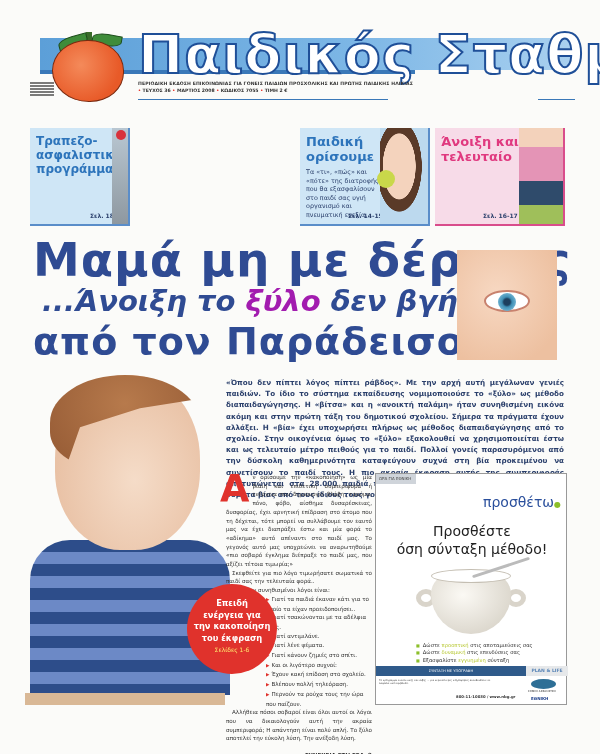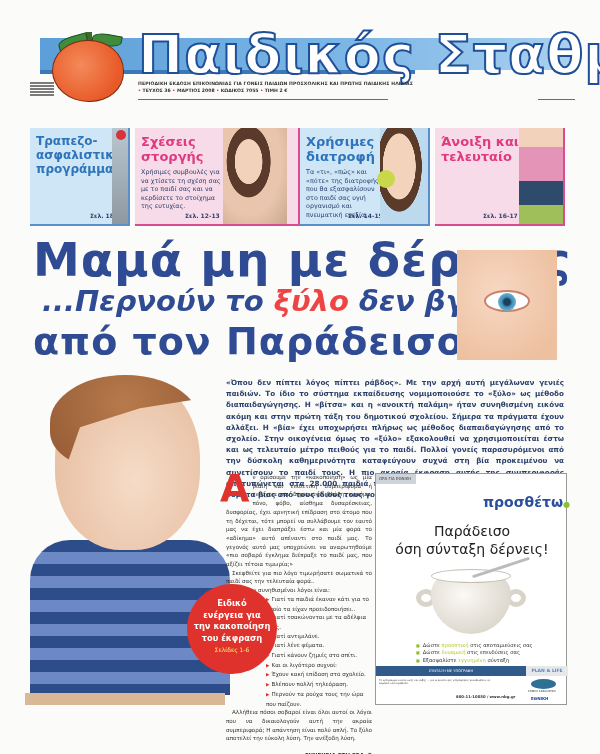--- a/index.html
+++ b/index.html
@@ -35,21 +35,21 @@
   .teaser .pg { position: absolute; font-size: 6px; font-weight: bold; color: #2a3f6b; }
   .photo { position: absolute; top: 0; height: 96px; }
   .t1 { left: 0; width: 100px; }
   .t2 { left: 105px; width: 165px; }
   .t3 { left: 270px; width: 130px; }
   .t4 { left: 405px; width: 130px; }
 
   
   .hl1 { position: absolute; left: 33px; top: 236px; font-size: 47px; font-weight: bold; color: #2f4b93; line-height: 1; white-space: nowrap; letter-spacing: 1px; }
   .hl2 { position: absolute; left: 42px; top: 287px; font-size: 29px; font-weight: bold; font-style: italic; color: #2f4b93; line-height: 1; white-space: nowrap; }
-  .hl2 .red { color: #ef4444; }
+  .hl2 .red { color: #a21caf; }
   .hl3 { position: absolute; left: 33px; top: 322px; font-size: 38px; font-weight: bold; color: #2f4b93; line-height: 1; white-space: nowrap; letter-spacing: 1px; }
 
   .eye { position: absolute; left: 457px; top: 250px; width: 100px; height: 110px; background: radial-gradient(ellipse at 40% 40%, #f7d8c2, #edc0a0 80%); overflow: hidden; }
   .eye .iris { position: absolute; left: 27px; top: 40px; width: 46px; height: 22px; border-radius: 50%; background: #fff; border: 2px solid #c8826e; }
   .eye .iris::after { content:""; position:absolute; left: 12px; top: 1px; width: 18px; height: 18px; border-radius:50%; background: radial-gradient(circle, #1d3f5e 25%, #3f8fb5 40%, #6cb0cf 70%); }
 
   
   .child { position: absolute; left: 15px; top: 375px; width: 210px; height: 330px; }
   .child .head { position: absolute; left: 40px; top: 0; width: 145px; height: 175px; border-radius: 48% 48% 45% 45%; background: radial-gradient(ellipse at 55% 60%, #f5dcc8, #e9c2a6 70%); }
   .child .hair { position: absolute; left: 35px; top: 0px; width: 150px; height: 95px; border-radius: 50% 50% 20% 40%; background: radial-gradient(ellipse at 50% 30%, #b77a4c, #9a5f38 80%); clip-path: polygon(0 0,100% 0,100% 25%, 60% 35%, 20% 55%, 10% 100%, 0 100%); }
@@ -66,21 +66,21 @@
   .bullets li { text-align: left; }
   .bullets li::before { content: "\25B6"; color: #e0322c; font-size: 4.5px; margin-right: 2px; }
   .bodycol .cont { text-align: right; font-weight: bold; margin-top: 8px; }
 
   .badge { position: absolute; left: 187px; top: 584px; width: 90px; height: 90px; border-radius: 50%; background: #e0322c; color: #fff; text-align: center; padding-top: 14px; font-weight: bold; font-size: 8.3px; line-height: 11.5px; }
   .badge .sub { font-size: 6px; color: #ffe96e; font-weight: normal; }
 
   
   .ad { position: absolute; left: 375px; top: 473px; width: 192px; height: 232px; border: 1px solid #999; background: #fff; }
   .ad-tag { position: absolute; left: 0; top: 0; width: 40px; height: 10px; background: #cfd4da; font-size: 4px; line-height: 10px; padding-left: 3px; color: #444; }
-  .ad-logo { position: absolute; left: 107px; top: 20px; font-size: 14px; font-weight: bold; color: #2a4f9c; font-family: "DejaVu Sans", sans-serif; }
+  .ad-logo { position: absolute; left: 107px; top: 20px; font-size: 14px; font-weight: normal; color: #2a4f9c; font-family: "DejaVu Sans", sans-serif; }
   .ad-logo .dot { color: #8cbf2a; font-size: 8px; }
   .ad-head { position: absolute; left: 0; top: 48px; width: 192px; text-align: center; font-size: 14px; line-height: 18px; color: #222; }
   .cup { position: absolute; left: 40px; top: 90px; width: 110px; height: 75px; }
   .cup .bowl { position: absolute; left: 15px; top: 10px; width: 80px; height: 60px; border-radius: 20px 20px 40px 40px; background: radial-gradient(ellipse at 40% 35%, #fbf9f4, #d7d2c7 85%); }
   .cup .rim { position: absolute; left: 15px; top: 5px; width: 80px; height: 14px; border-radius: 50%; background: #fff; border: 1px solid #c4beb2; }
   .cup .h1, .cup .h2 { position: absolute; top: 25px; width: 20px; height: 18px; border: 5px solid #d9d4ca; border-radius: 50%; }
   .cup .h1 { left: 0; } .cup .h2 { left: 90px; }
   .cup .spoon { position: absolute; left: 55px; top: 2px; width: 60px; height: 3px; background: #bbb; transform: rotate(-18deg); border-radius: 2px; }
   .ad-bullets { position: absolute; left: 40px; top: 168px; font-size: 5.2px; line-height: 7.4px; color: #333; list-style: none; }
   .ad-bullets li::before { content: "\25A0"; color: #8cbf2a; margin-right: 3px; font-size: 4px; }
@@ -119,44 +119,38 @@
   </div>
 
   <div class="teasers">
     <div class="teaser blue t1">
       <h3 style="width:78px;font-size:12px;line-height:14px;">Τραπεζο-ασφαλιστικά προγράμματα</h3>
       <span class="pg" style="left:60px;top:84px;">Σελ. 18</span>
       <div class="photo" style="left:82px;width:18px;background:linear-gradient(#b9c7d2,#8e98a0);"></div>
       <div style="position:absolute;left:86px;top:2px;width:10px;height:10px;border-radius:50%;background:#d8323c;"></div>
     </div>
 
-    <div class="teaser pink t2">
-      <h3 style="width:80px;">Σχέσεις στοργής</h3>
-      <p style="top:40px;width:80px;">Χρήσιμες συμβουλές για να χτίσετε τη σχέση σας με το παιδί σας και να κερδίσετε το στοίχημα της ευτυχίας.</p>
-      <span class="pg" style="left:50px;top:84px;">Σελ. 12-13</span>
-      <div class="photo" style="left:88px;width:64px;background:radial-gradient(ellipse at 40% 35%,#f3d2bb 0 25%,#5a3a2a 26% 40%,#e9c5ad 41% 60%,#c9a88e);"></div>
-    </div>
 
     <div class="teaser blue t3">
-      <h3 style="width:70px;">Χρήσιμες διατροφή</h3>
+      <h3 style="width:70px;">Παιδική ορίσουμε</h3>
       <p style="top:40px;width:78px;">Τα «τι», «πώς» και «πότε» της διατροφής που θα εξασφαλίσουν στο παιδί σας υγιή οργανισμό και πνευματική ευεξία.</p>
       <span class="pg" style="left:48px;top:84px;">Σελ. 14-15</span>
       <div class="photo" style="left:80px;width:48px;background:radial-gradient(ellipse at 40% 40%,#f4d3bd 0 40%,#5a3a28 41% 55%,#bcd9ee 56%);"></div>
       <div style="position:absolute;left:77px;top:42px;width:18px;height:18px;border-radius:50%;background:#c9d84a;"></div>
     </div>
 
     <div class="teaser pink t4">
       <h3 style="width:80px;">Άνοιξη και τελευταίο</h3>
       <span class="pg" style="left:48px;top:84px;">Σελ. 16-17</span>
       <div class="photo" style="left:84px;width:46px;background:linear-gradient(#f3d2bb 0 20%,#e494b6 20% 55%,#2f4b6b 55% 80%,#9fbf5a 80%);"></div>
     </div>
   </div>
 
   <div class="hl1">Μαμά μη με δέρνεις</div>
-  <div class="hl2"><span>...Περνούν το </span><span class="red">ξύλο</span><span> δεν βγήκε</span></div>
+  <div class="hl2"><span>...Άνοιξη το </span><span class="red">ξύλο</span><span> δεν βγήκε</span></div>
   <div class="hl3">από τον Παράδεισο...</div>
 
   <div class="eye">
     <div class="iris"></div>
   </div>
 
   <div class="child">
     <div class="shirt"></div>
     <div class="head"></div>
     <div class="hair"></div>
@@ -179,33 +173,33 @@
       <li style="list-style:none;">Και οι λιγότερο συχνοί:</li>
       <li>Έχουν κακή επίδοση στο σχολείο.</li>
       <li>Βλέπουν πολλή τηλεόραση.</li>
       <li>Περνούν τα ρούχα τους την ώρα που παίζουν.</li>
     </ul>
     <div style="text-indent:6px;">Αλλήθεια πόσοι σοβαροί είναι όλοι αυτοί οι λόγοι που να δικαιολογούν αυτή την ακραία συμπεριφορά; Η απάντηση είναι πολύ απλή. Το ξύλο αποτελεί την εύκολη λύση. Την ανέξοδη λύση.</div>
     <div class="cont">ΣΥΝΕΧΕΙΑ ΣΤΗ ΣΕΛ. 2</div>
   </div>
 
   <div class="badge">
-    <div>Ειδικό</div>
+    <div>Επειδή</div>
     <div>ενέργεια για</div>
     <div>την κακοποίηση</div>
     <div>του έκφραση</div>
     <div class="sub">Σελίδες 1-6</div>
   </div>
 
   <div class="ad">
     <div class="ad-tag">ΩΡΑ ΓΙΑ ΕΘΝΙΚΗ</div>
     <div class="ad-logo"><span>προσθέτω</span><span class="dot">●</span></div>
     <div class="ad-head">
-      <div>Παράδεισο</div>
-      <div>όση σύνταξη δέρνεις!</div>
+      <div>Προσθέστε</div>
+      <div>όση σύνταξη μέθοδο!</div>
     </div>
     <div class="cup">
       <div class="h1"></div>
       <div class="h2"></div>
       <div class="bowl"></div>
       <div class="rim"></div>
       <div class="spoon"></div>
     </div>
     <ul class="ad-bullets">
       <li><span>Δώστε </span><span class="hl">προοπτική</span><span> στις αποταμιεύσεις σας</span></li>

